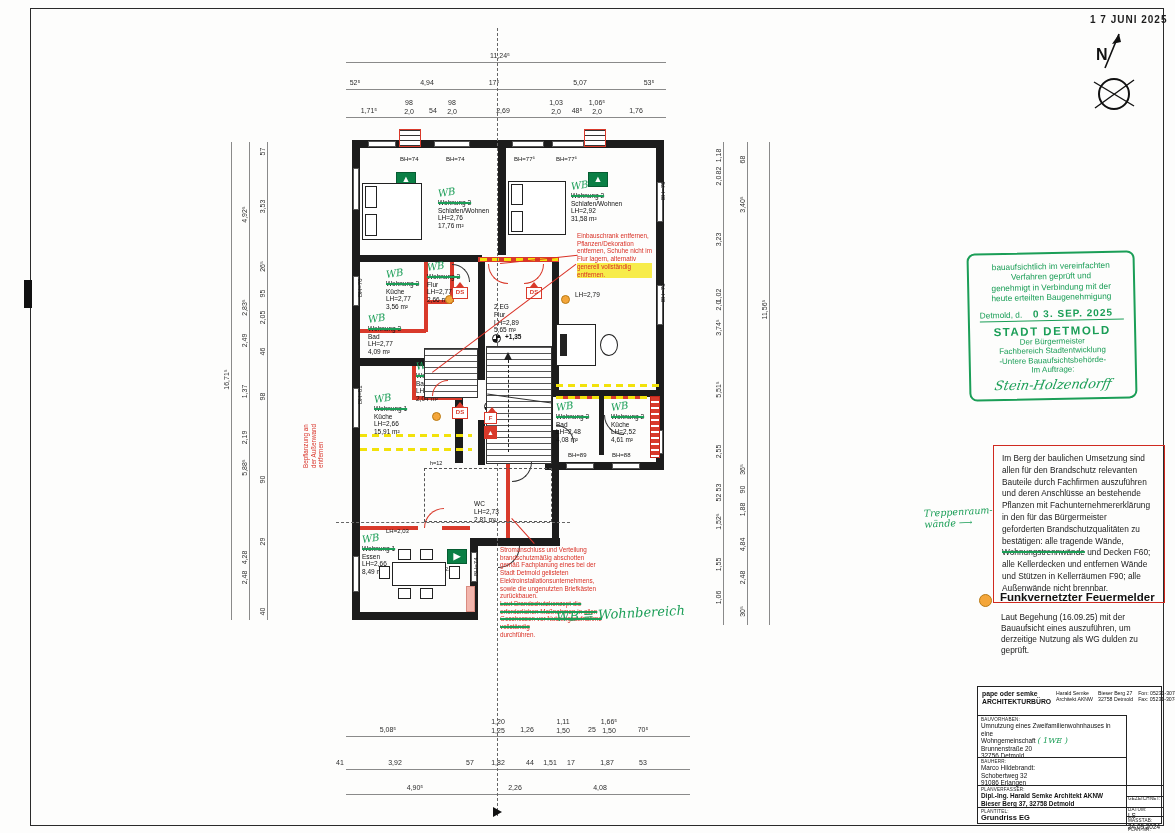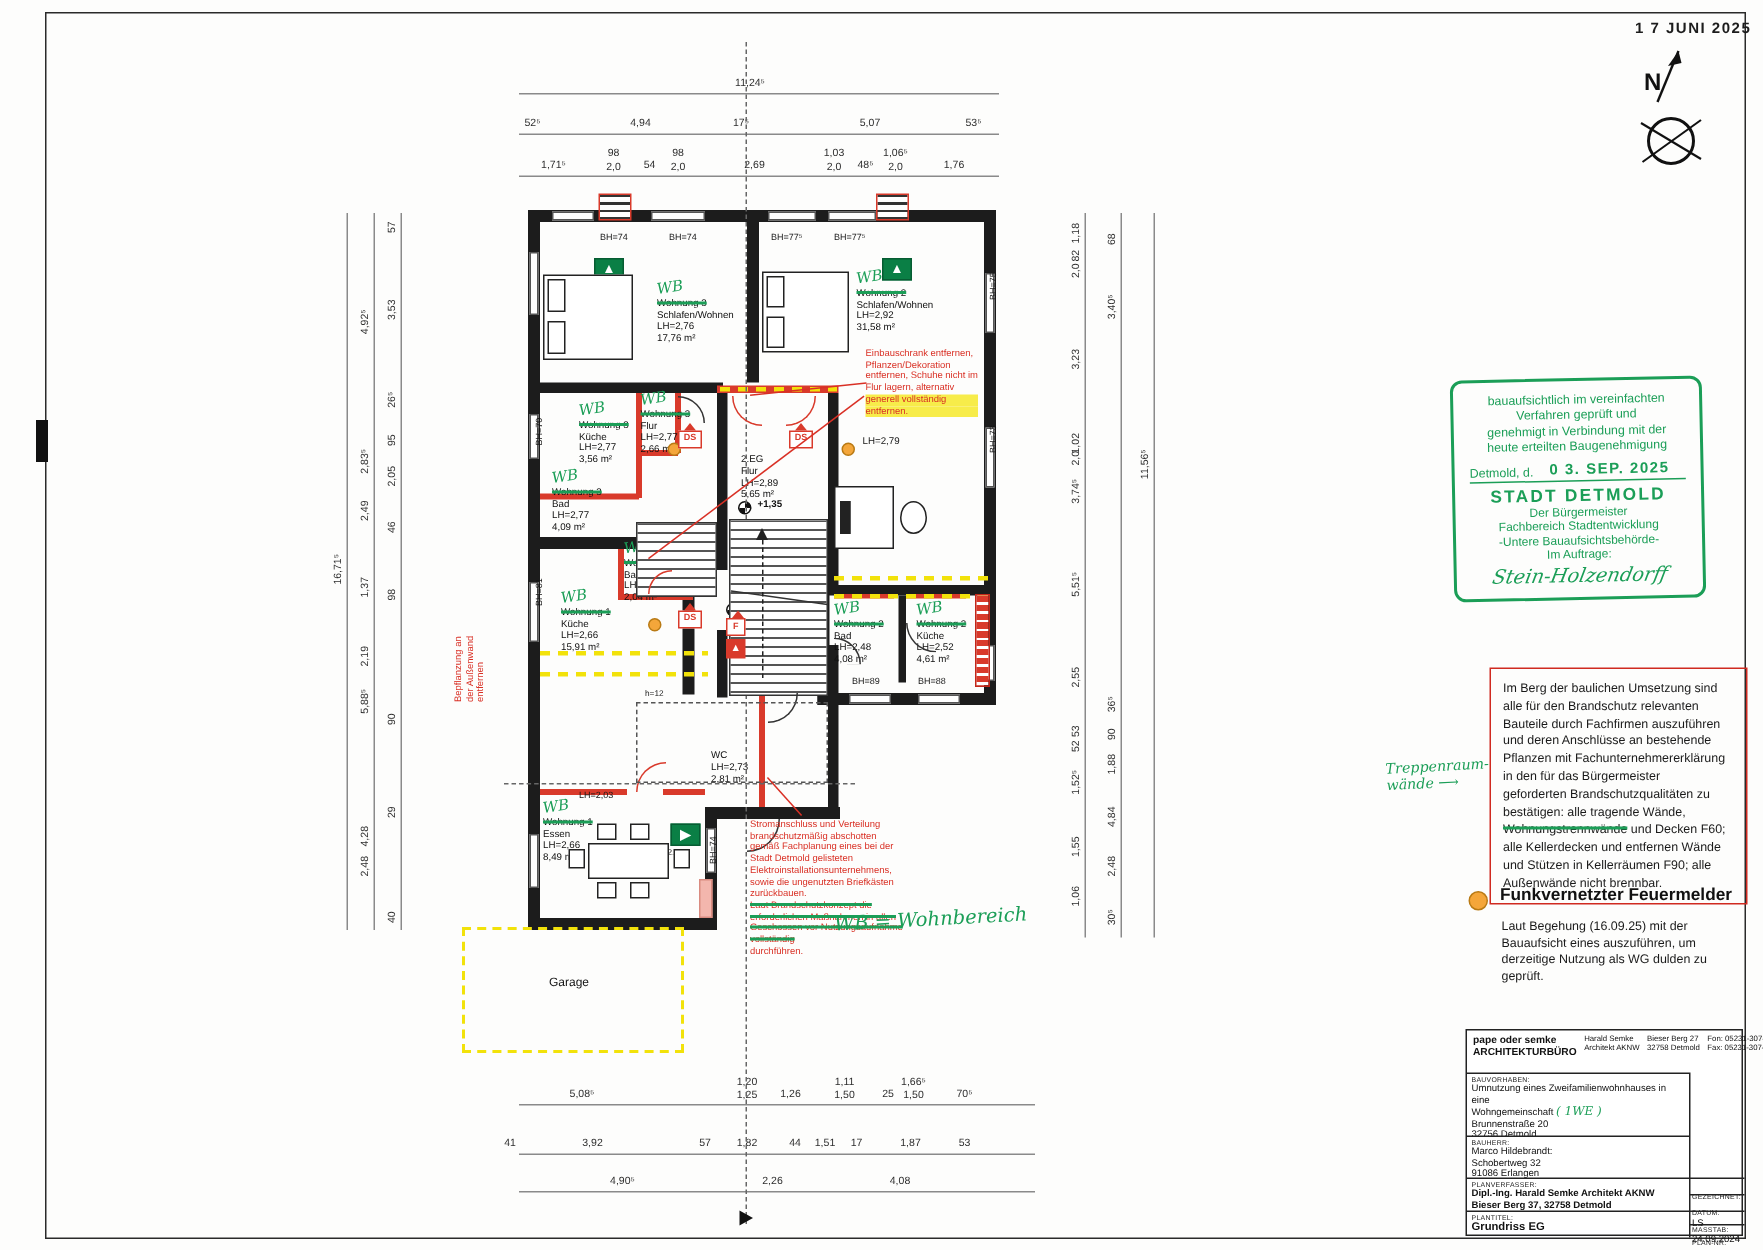--- a/index.html
+++ b/index.html
@@ -147,23 +147,20 @@
     <div class="win" style="left: 566px; top: 463px; width: 28px; height: 6px;"></div>
     <div class="win" style="left: 612px; top: 463px; width: 28px; height: 6px;"></div>
     <div class="win" style="left: 471px; top: 552px; width: 6px; height: 30px;"></div>
     <div class="chim" style="left: 399px; top: 129px;"></div>
     <div class="chim" style="left: 584px; top: 129px;"></div>
     <div class="ydh" style="left: 360px; top: 434px; width: 112px;"></div>
     <div class="ydh" style="left: 360px; top: 448px; width: 112px;"></div>
     <div class="ydh" style="left: 480px; top: 258px; width: 78px;"></div>
     <div class="ydh" style="left: 556px; top: 384px; width: 104px;"></div>
     <div class="ydh" style="left: 556px; top: 396px; width: 108px;"></div>
-    <div class="garage" style="left: 308px; top: 618px; width: 148px; height: 84px;">
-      <div style="position: absolute; left: 56px; top: 30px; font-size: 8px;">Garage</div>
-    </div>
     <div class="roomlbl" style="left: 438px; top: 190px;"><div class="hand wbmark">WB</div><div class="struck">Wohnung 3</div><div>Schlafen/Wohnen</div><div>LH=2,76</div><div>17,76 m²</div></div>
     <div class="roomlbl" style="left: 571px; top: 183px;"><div class="hand wbmark">WB</div><div class="struck">Wohnung 2</div><div>Schlafen/Wohnen</div><div>LH=2,92</div><div>31,58 m²</div></div>
     <div class="roomlbl" style="left: 386px; top: 271px;"><div class="hand wbmark">WB</div><div class="struck">Wohnung 3</div><div>Küche</div><div>LH=2,77</div><div>3,56 m²</div></div>
     <div class="roomlbl" style="left: 427px; top: 264px;"><div class="hand wbmark">WB</div><div class="struck">Wohnung 3</div><div>Flur</div><div>LH=2,77</div><div>2,66 m²</div></div>
     <div class="roomlbl" style="left: 368px; top: 316px;"><div class="hand wbmark">WB</div><div class="struck">Wohnung 3</div><div>Bad</div><div>LH=2,77</div><div>4,09 m²</div></div>
     <div class="roomlbl" style="left: 416px; top: 363px;"><div class="hand wbmark">WB</div><div class="struck">Wohnung 1</div><div>Bad</div><div>LH=2,60</div><div>2,04 m²</div></div>
     <div class="roomlbl" style="left: 374px; top: 396px;"><div class="hand wbmark">WB</div><div class="struck">Wohnung 1</div><div>Küche</div><div>LH=2,66</div><div>15,91 m²</div></div>
     <div class="roomlbl" style="left: 494px; top: 303px;">
       <div>2.EG</div>
       <div>Flur</div>
@@ -405,21 +402,21 @@
   <div class="gcity">STADT DETMOLD</div>
   <div class="gsm">Der Bürgermeister</div>
   <div class="gsm">Fachbereich Stadtentwicklung</div>
   <div class="gsm">-Untere Bauaufsichtsbehörde-</div>
   <div class="gsm">Im Auftrage:</div>
   <div class="gsig">Stein-Holzendorff</div>
 </div>
 
 <div class="firebox" id="firebox">
     <div class="fl">Im Berg der baulichen Umsetzung sind</div>
-    <div class="fl">alle für den Brandschutz relevanten</div>
+    <div class="fl">allen für den Brandschutz relevanten</div>
     <div class="fl">Bauteile durch Fachfirmen auszuführen</div>
     <div class="fl">und deren Anschlüsse an bestehende</div>
     <div class="fl">Pflanzen mit Fachunternehmererklärung</div>
     <div class="fl">in den für das Bürgermeister</div>
     <div class="fl">geforderten Brandschutzqualitäten zu</div>
     <div class="fl">bestätigen: alle tragende Wände,</div>
     <div class="fl"><span class="struck">Wohnungstrennwände</span><span> und Decken F60;</span></div>
     <div class="fl">alle Kellerdecken und entfernen Wände</div>
     <div class="fl">und Stützen in Kellerräumen F90; alle</div>
     <div class="fl">Außenwände nicht brennbar.</div>

